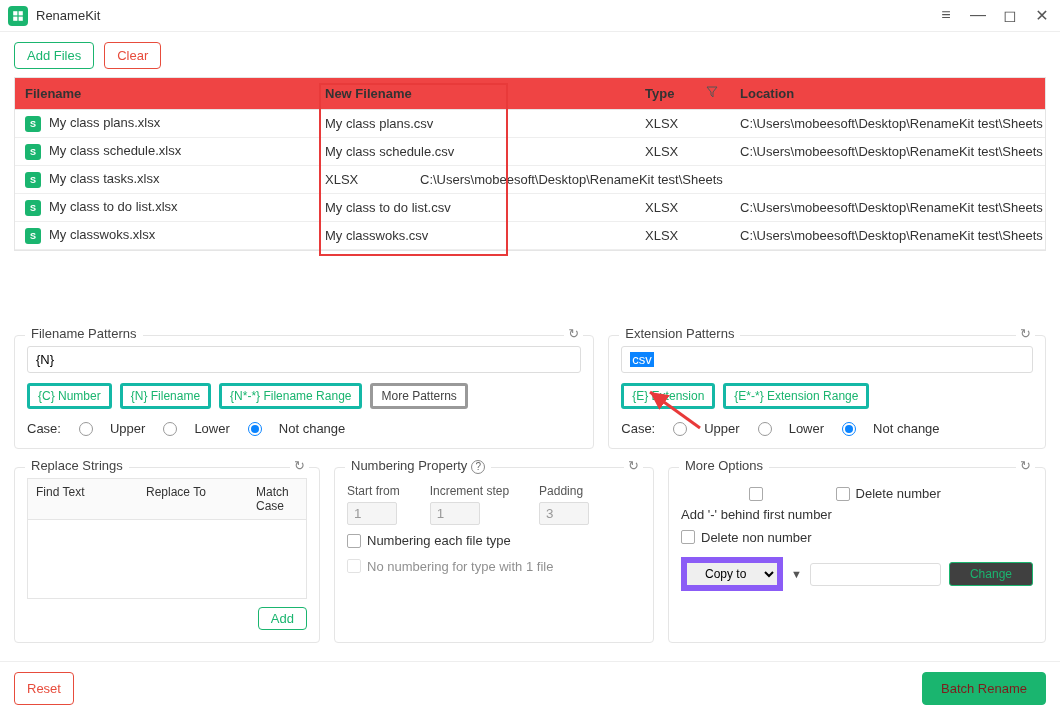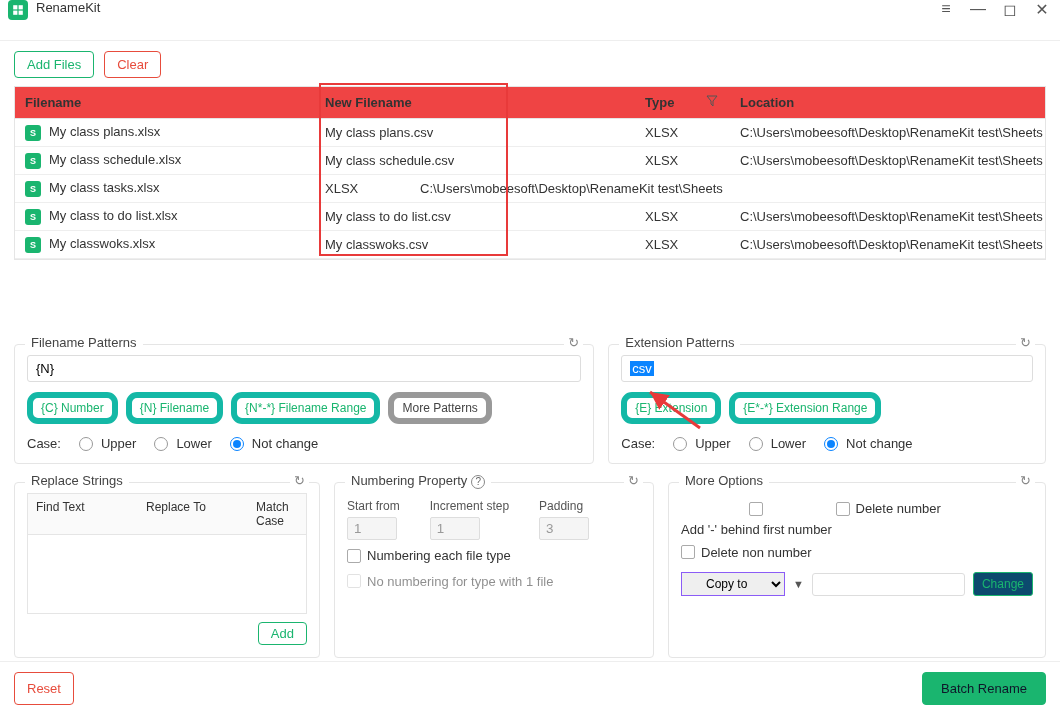--- a/index.html
+++ b/index.html
@@ -1,29 +1,29 @@
 <!DOCTYPE html>
 <html><head>
 <meta charset="utf-8">
 <style>
 * { box-sizing: border-box; margin: 0; padding: 0; font-family: -apple-system, BlinkMacSystemFont, "Segoe UI", Arial, sans-serif; }
 body { background: #fff; width: 1060px; height: 715px; overflow: hidden; font-size: 13px; color: #333; }
 
-.titlebar { display: flex; height: 41px; padding: 0 8px; border-bottom: 1px solid #eee; }
+.titlebar { display: flex; align-items: center; height: 32px; padding: 0 8px; border-bottom: 1px solid #eee; }
 .app-icon { width: 20px; height: 20px; background: #1ab56f; border-radius: 4px; display: flex; align-items: center; justify-content: center; margin-right: 8px; }
 .app-icon svg { width: 12px; height: 12px; }
 .titlebar-title { font-size: 13px; flex: 1; }
 .win-controls { display: flex; gap: 12px; font-size: 16px; color: #555; }
 .win-btn { cursor: pointer; width: 20px; text-align: center; }
 
 .toolbar { display: flex; gap: 10px; padding: 10px 14px 8px; }
 .btn { border: 1px solid; background: #fff; padding: 5px 12px; border-radius: 4px; font-size: 13px; cursor: pointer; }
 .btn-green { color: #1ab56f; border-color: #1ab56f; }
 .btn-red { color: #e74c3c; border-color: #e74c3c; }
-.btn-fill-green { background: #1ab56f; color: #0f172a; border-color: #1ab56f; }
+.btn-fill-green { background: #1ab56f; color: #7f1d1d; border-color: #1ab56f; }
 
 .table { width: calc(100% - 28px); margin: 0 14px; border: 1px solid #e5e5e5; }
 .thead { display: flex; background: #ef4444; border-bottom: 1px solid #e5e5e5; }
 .th { padding: 8px 10px; font-weight: 600; font-size: 13px; display: flex; align-items: center; }
 .col-filename { width: 300px; }
 .col-newfilename { width: 320px; }
 .col-type { width: 95px; position: relative; }
 .col-location { flex: 1; }
 .filter-icon { position: absolute; right: 12px; }
 .trow { display: flex; border-bottom: 1px solid #eee; align-items: center; height: 28px; }
@@ -31,46 +31,46 @@
 .file-icon { display:inline-flex; width:16px; height:16px; background:#1ab56f; border-radius:3px; margin-right:8px; align-items:center; justify-content:center; color:#fff; font-size:9px; font-weight:bold; }
 
 .highlight-box { position: absolute; border: 2px solid #e83a3a; pointer-events: none; }
 
 .panels { display: flex; gap: 14px; padding: 0 14px; margin-top: 84px; }
 .panel { border: 1px solid #e5e5e5; border-radius: 4px; padding: 10px 12px 12px; position: relative; }
 .panel-title { position: absolute; top: -10px; left: 10px; background: #fff; padding: 0 6px; font-size: 13px; font-weight: 500; color: #444; }
 .refresh-icon { position: absolute; top: -10px; right: 10px; background: #fff; padding: 0 4px; color: #888; cursor: pointer; }
 .input { width: 100%; border: 1px solid #ddd; border-radius: 3px; padding: 5px 8px; font-size: 13px; }
 .chips { display: flex; gap: 8px; margin-top: 10px; flex-wrap: wrap; }
-.chip { border: 6px solid #14b8a6; color: #1ab56f; border-radius: 11px; padding: 3px 8px; font-size: 12px; cursor: pointer; }
+.chip { border: 3px solid #14b8a6; color: #1ab56f; border-radius: 3px; padding: 3px 8px; font-size: 12px; cursor: pointer; }
 .chip-grey { border-color: #999; color: #444; }
 .case-row { display: flex; gap: 18px; align-items: center; margin-top: 12px; font-size: 13px; }
-.radio { display: inline-flex; align-items: center; gap: 8px; cursor: pointer; }
+.radio { display: inline-flex; align-items: center; gap: 17px; cursor: pointer; }
 .radio-circle { width: 14px; height: 14px; border: 1px solid #999; border-radius: 50%; display: inline-flex; align-items: center; justify-content: center; }
 .radio-dot { width: 8px; height: 8px; background: #0a84ff; border-radius: 50%; }
 .radio-selected .radio-circle { border-color: #0a84ff; }
 
 .panels2 { display: flex; gap: 14px; padding: 0 14px; margin-top: 18px; }
 .replace-table { border: 1px solid #e5e5e5; width: 100%; }
 .replace-head { display: flex; background: #fafafa; border-bottom: 1px solid #e5e5e5; }
 .replace-head > div { padding: 6px 8px; font-size: 12px; }
 .replace-body { height: 78px; }
 .replace-footer { text-align: right; margin-top: 8px; }
 
 .num-row { display: flex; gap: 30px; margin-top: 6px; }
 .num-col { display: flex; flex-direction: column; font-size: 12px; color: #555; }
 .num-col input { width: 50px; margin-top: 4px; border: 1px solid #ddd; padding: 3px 6px; background: #f5f5f5; color: #999; border-radius: 2px; }
 
 .checkbox { display: inline-flex; align-items: center; gap: 6px; font-size: 13px; margin-top: 8px; }
 .checkbox-box { width: 14px; height: 14px; border: 1px solid #aaa; border-radius: 2px; }
 
 .copyto-row { display: flex; gap: 8px; align-items: center; margin-top: 10px; }
-.copyto-row select { border: 1px solid #8b5cf6; padding: 3px 20px; font-size: 12px; }
+.copyto-row select { border: 6px solid #8b5cf6; padding: 3px 14px; font-size: 12px; }
 .copyto-row .input { flex: 1; }
-.copyto-change { border: 1px solid #1ab56f; color: #1ab56f; background: #0c4a6e; padding: 4px 8px; border-radius: 3px; font-size: 12px; cursor: pointer; }
+.copyto-change { border: 1px solid #1ab56f; color: #1ab56f; background: #404040; padding: 4px 20px; border-radius: 3px; font-size: 12px; cursor: pointer; }
 
 .footer { position: absolute; bottom: 0; left: 0; right: 0; border-top: 1px solid #eee; padding: 10px 14px; display: flex; justify-content: space-between; }
 
 .help-icon { display:inline-block; width:14px; height:14px; border:1px solid #888; border-radius:50%; font-size:10px; text-align:center; line-height:12px; color:#666; margin-left:4px;}
 
 .ext-selected { background:#0a84ff; color:#fff; padding:0 2px; }
 
 .arrow { position:absolute; z-index:5; pointer-events:none; }
 </style>
 </head>

